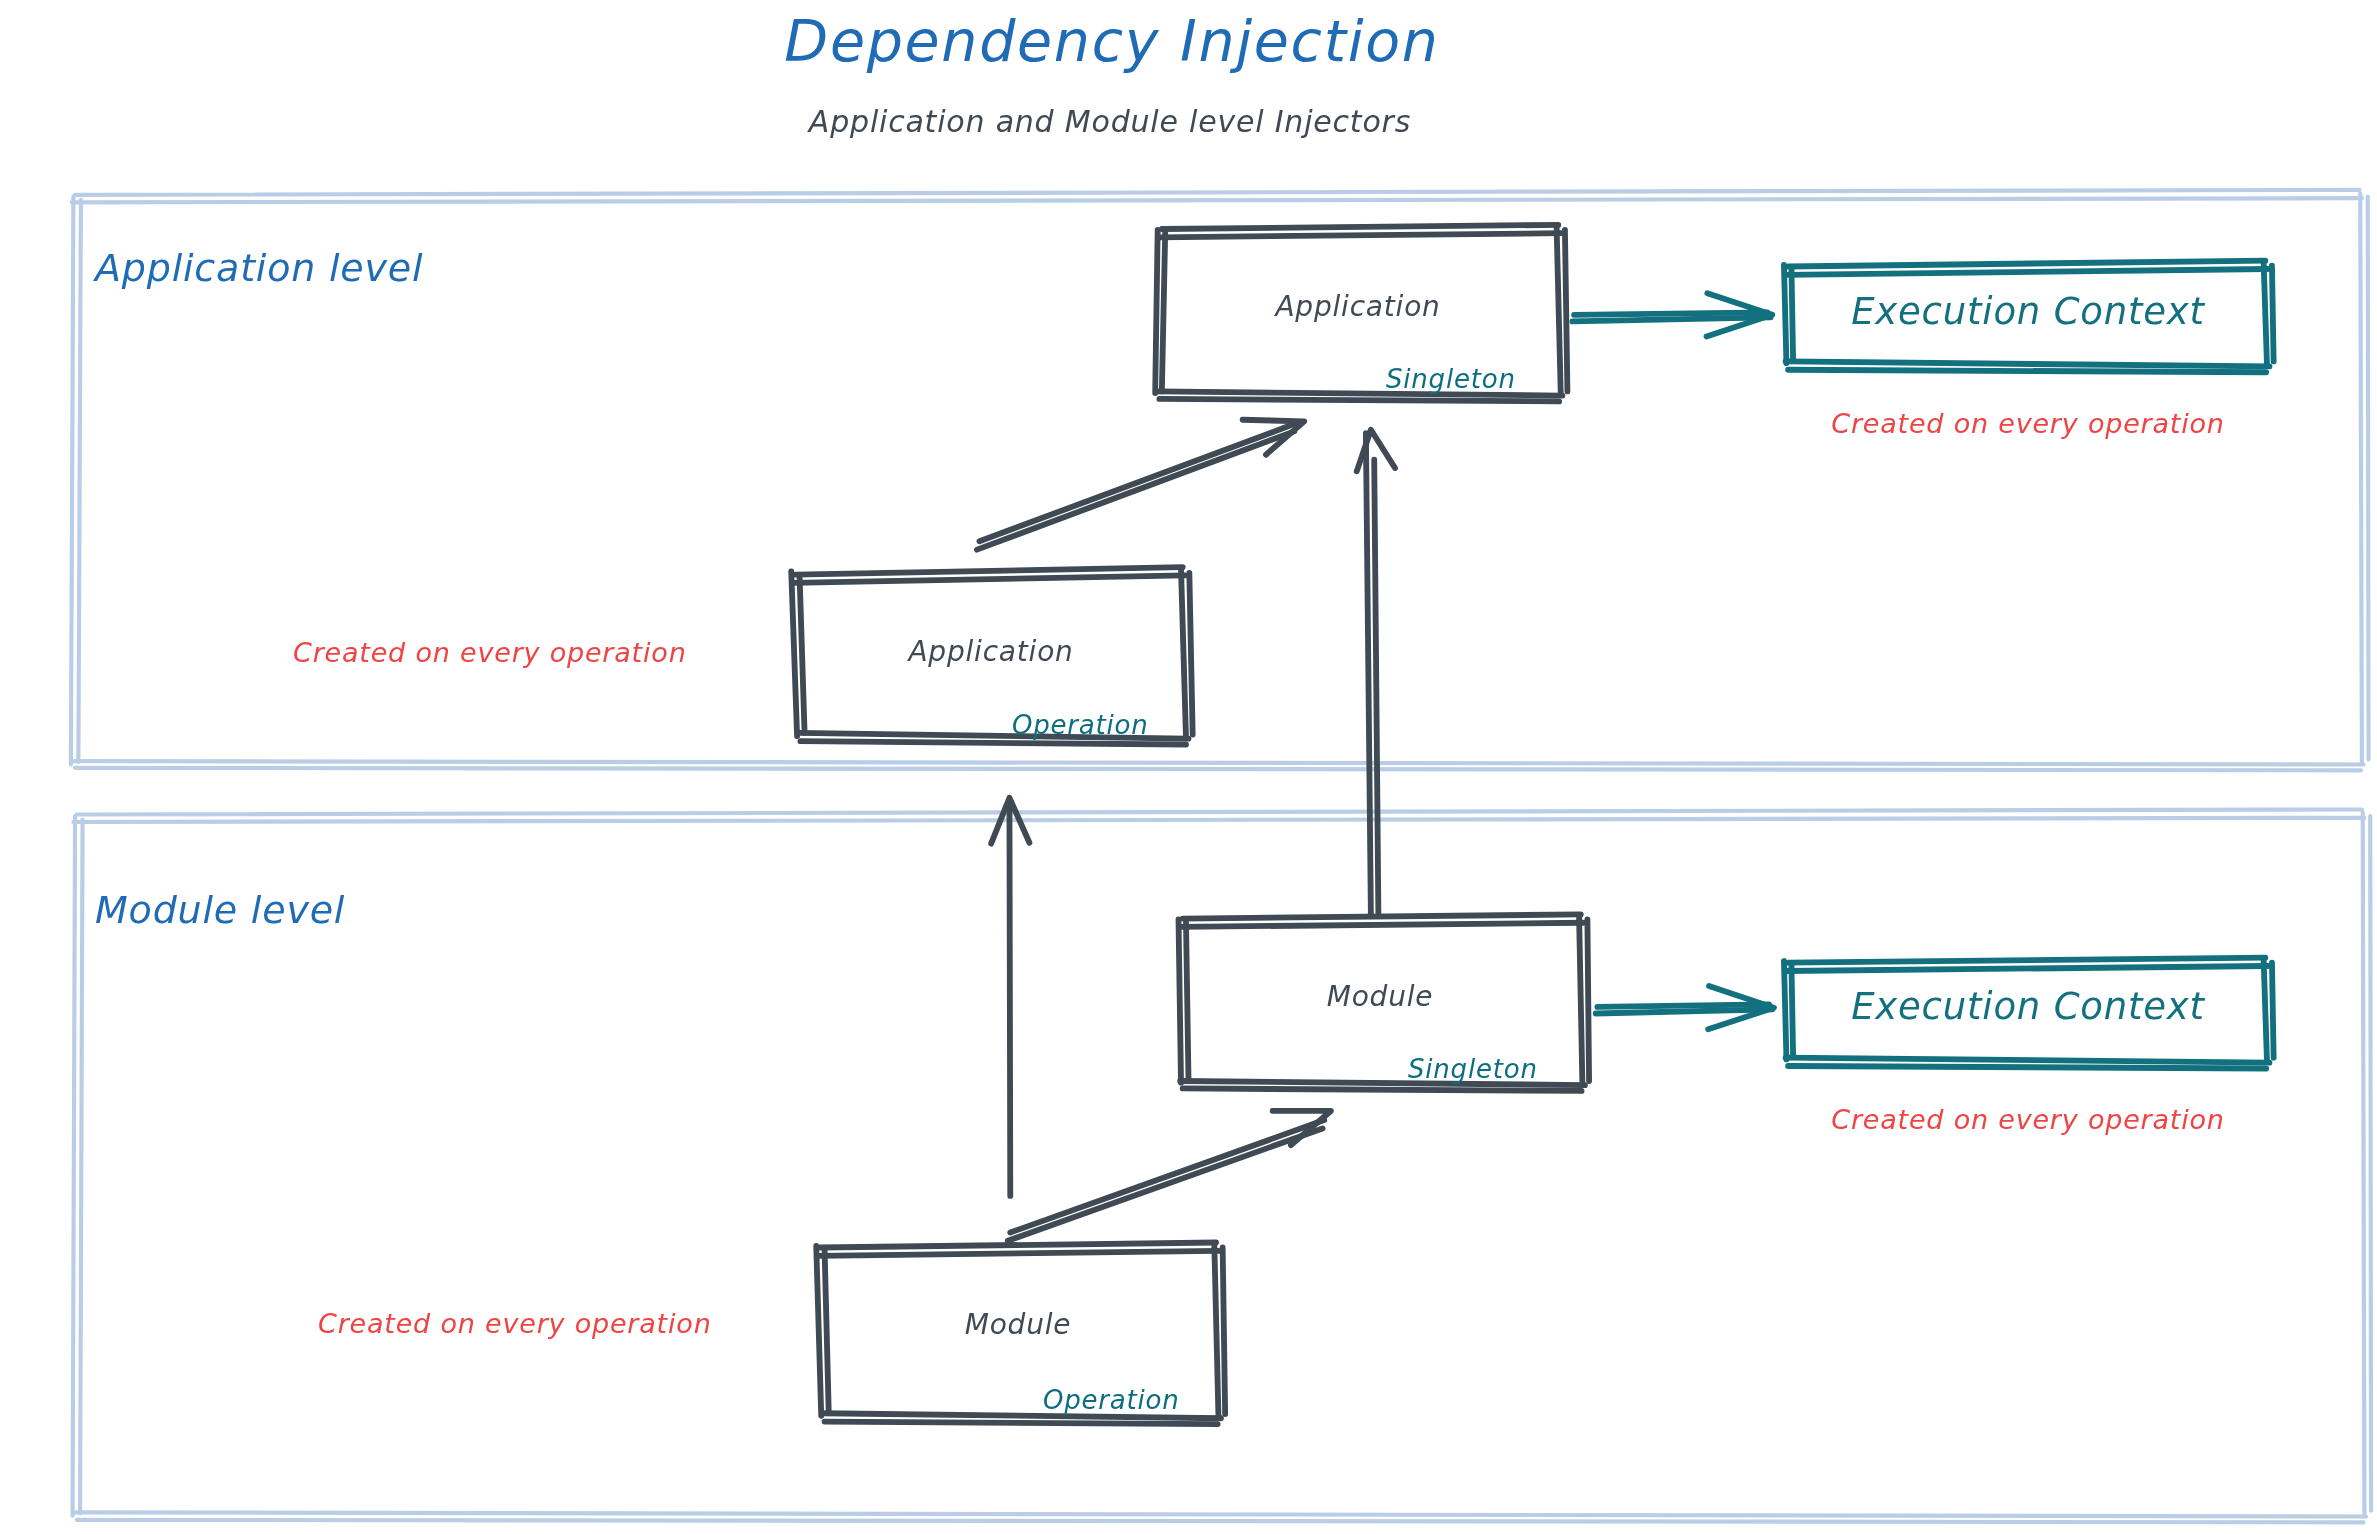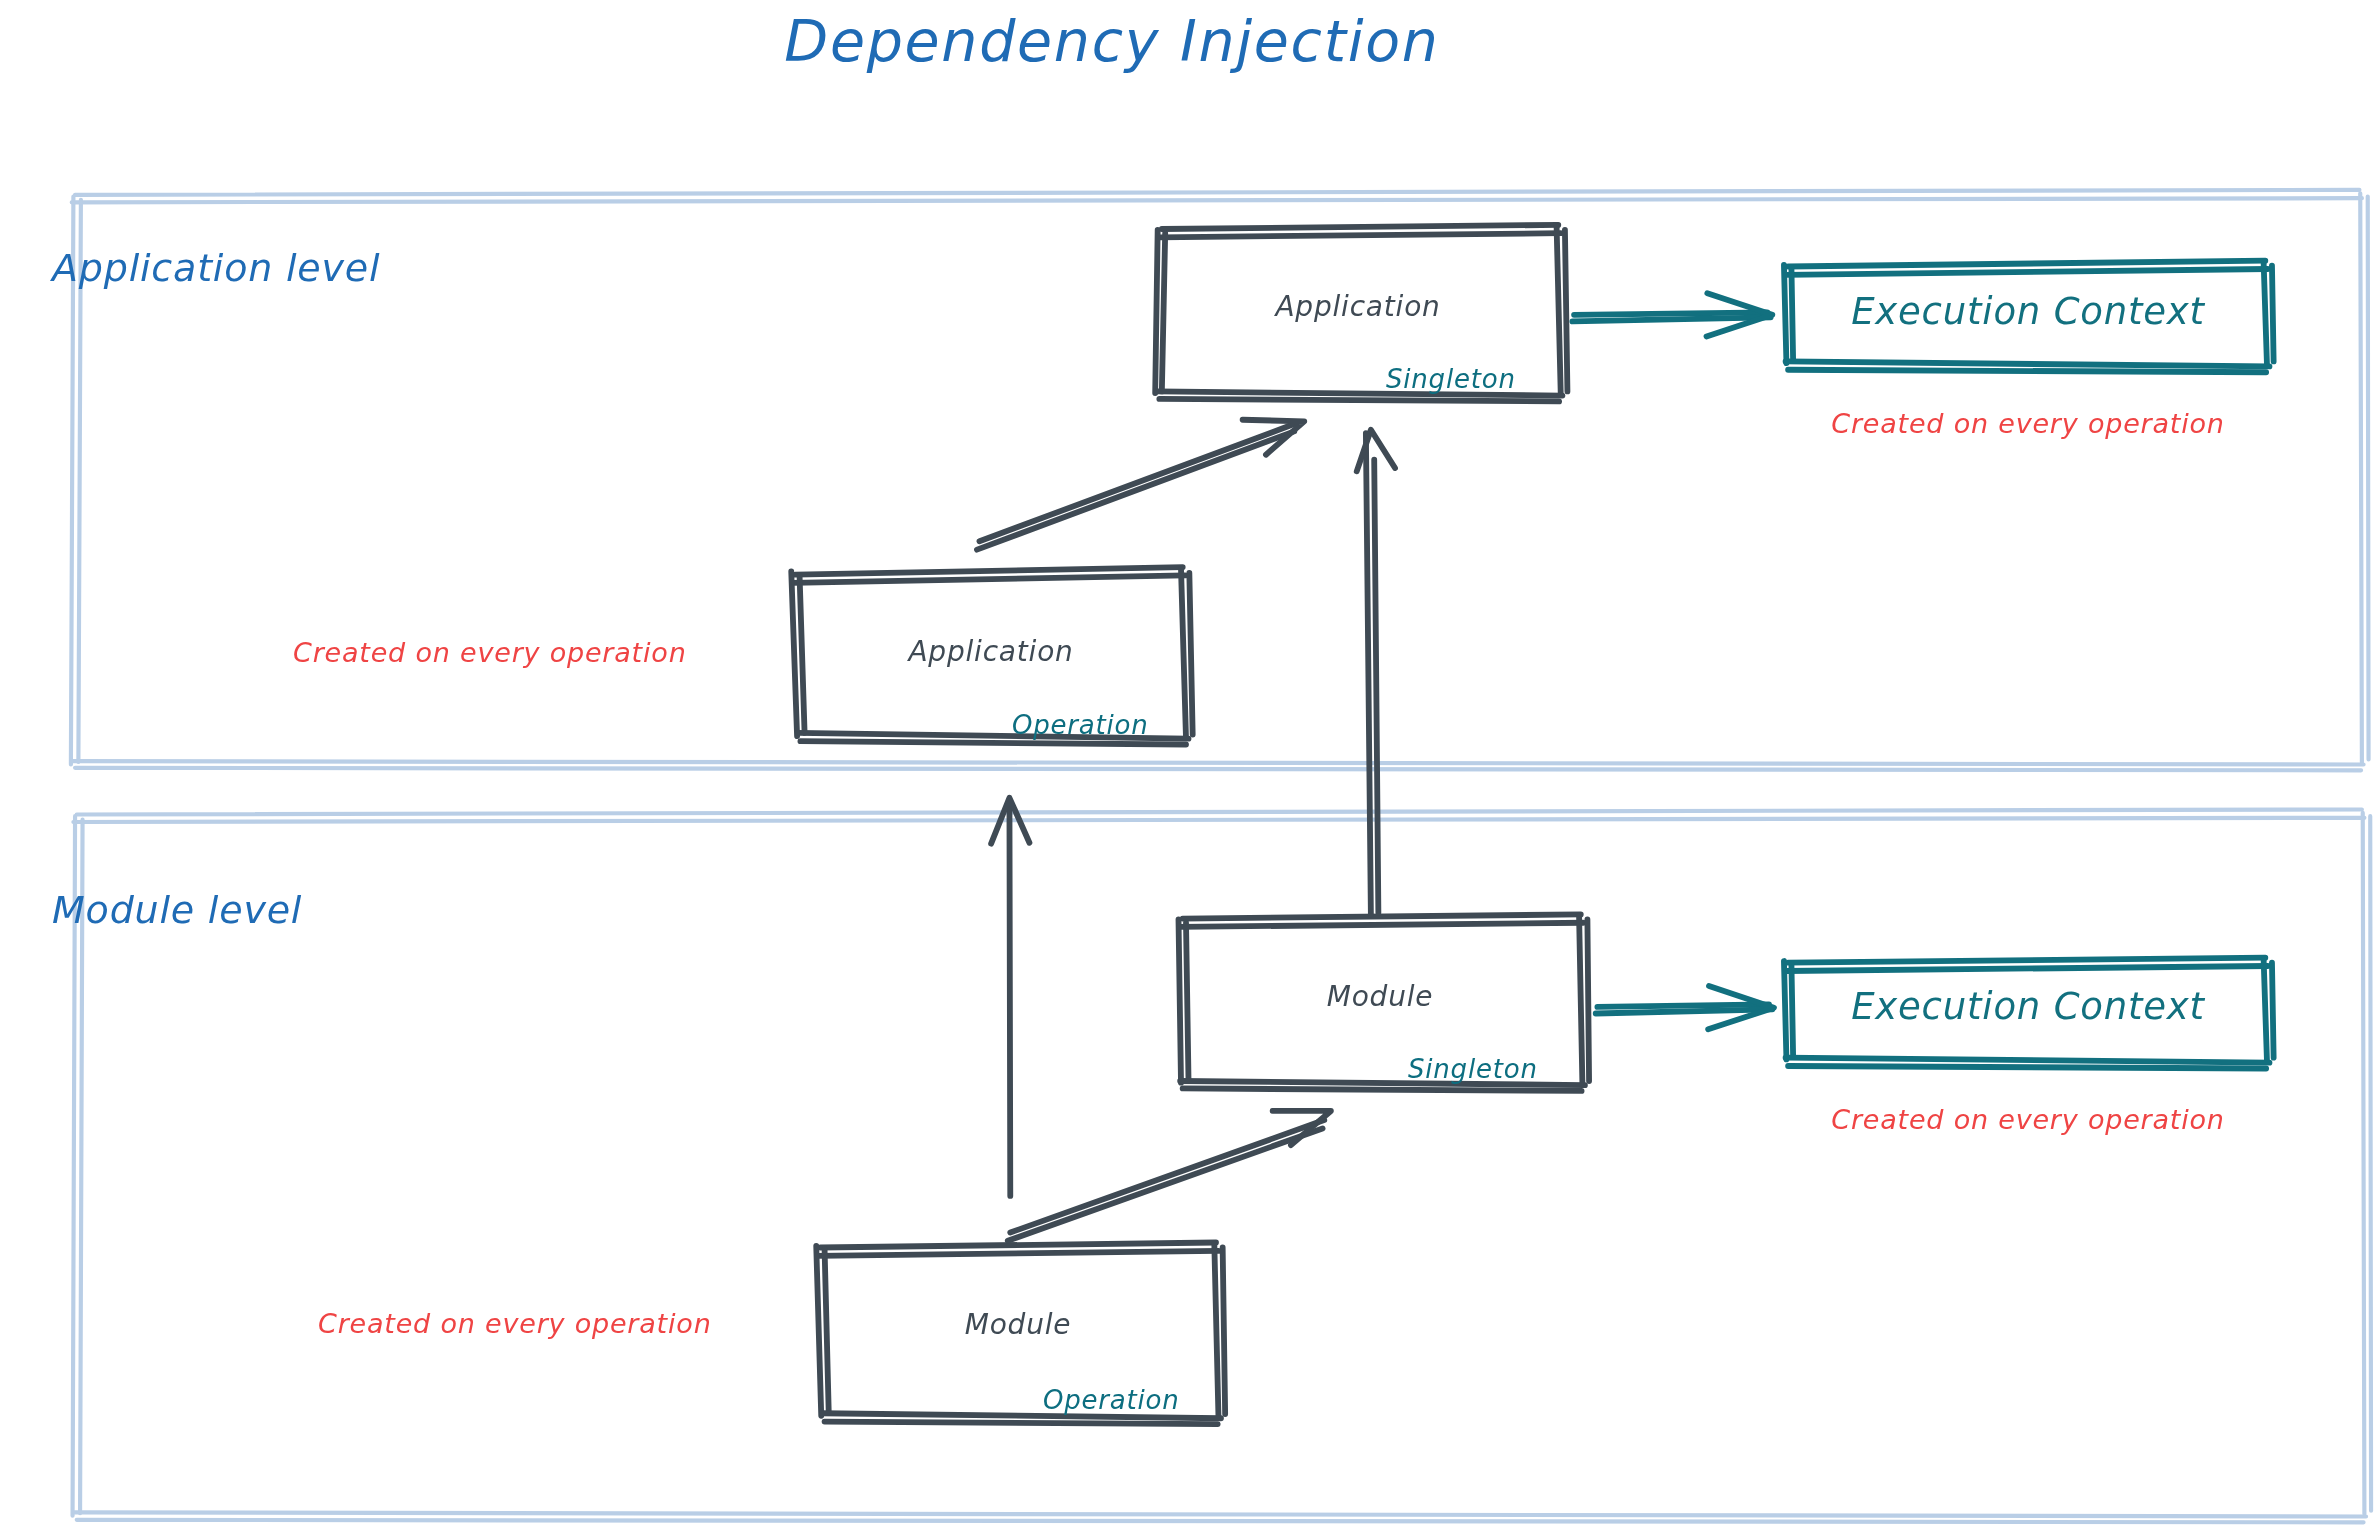--- a/index.html
+++ b/index.html
@@ -38,20 +38,21 @@
   }
   .subtitle {
     font-size: 30px;
     color: #3f4a54;
     letter-spacing: 0.8px;
   }
   .section-label {
     font-size: 38px;
     color: #1f6bb5;
     letter-spacing: 0.8px;
+    margin-left: 43px;
   }
   .box-title {
     font-size: 28px;
     color: #3f4a54;
     letter-spacing: 0.8px;
   }
   .box-scope {
     font-size: 26px;
     color: #0d6e80;
     letter-spacing: 0.8px;
@@ -199,20 +200,21 @@
       <g stroke="#3f4a54" stroke-width="7">
         <path d="M1213 1436 L1212 965"></path>
         <path d="M1190 1013 L1212 958 L1236 1012"></path>
       </g>
 
     </g>
   </svg>
 
   <div class="txt title center-x" style="left:1112px; top:8.3px;">Dependency Injection</div>
 
+  <div class="txt subtitle center-x" style="left:1110px; top:104px;">Application and Module level Injectors</div>
 
   <div class="txt section-label" style="left:52px; top:246px;">Application level</div>
 
   <div class="node-box">
     <div class="txt box-title center-x" style="left:1358px; top:290px;">Application</div>
     <div class="txt box-scope" style="left:1386px; top:348px;">Singleton</div>
   </div>
 
   <div class="node-box">
     <div class="txt box-title center-x" style="left:991px; top:635px;">Application</div>

